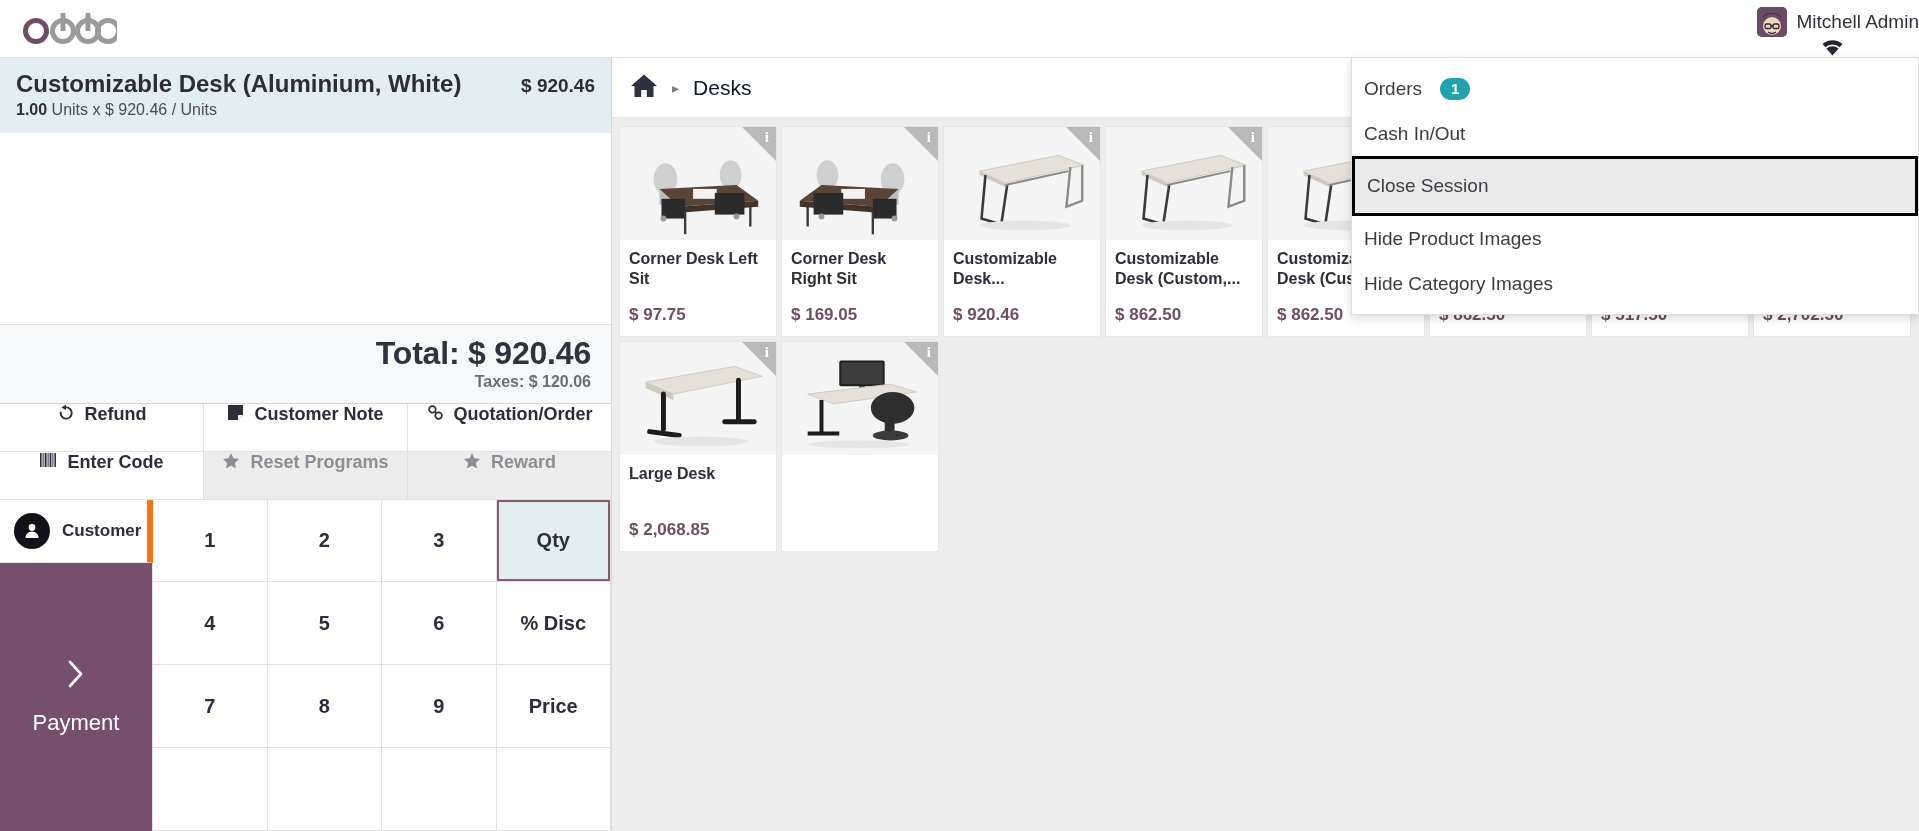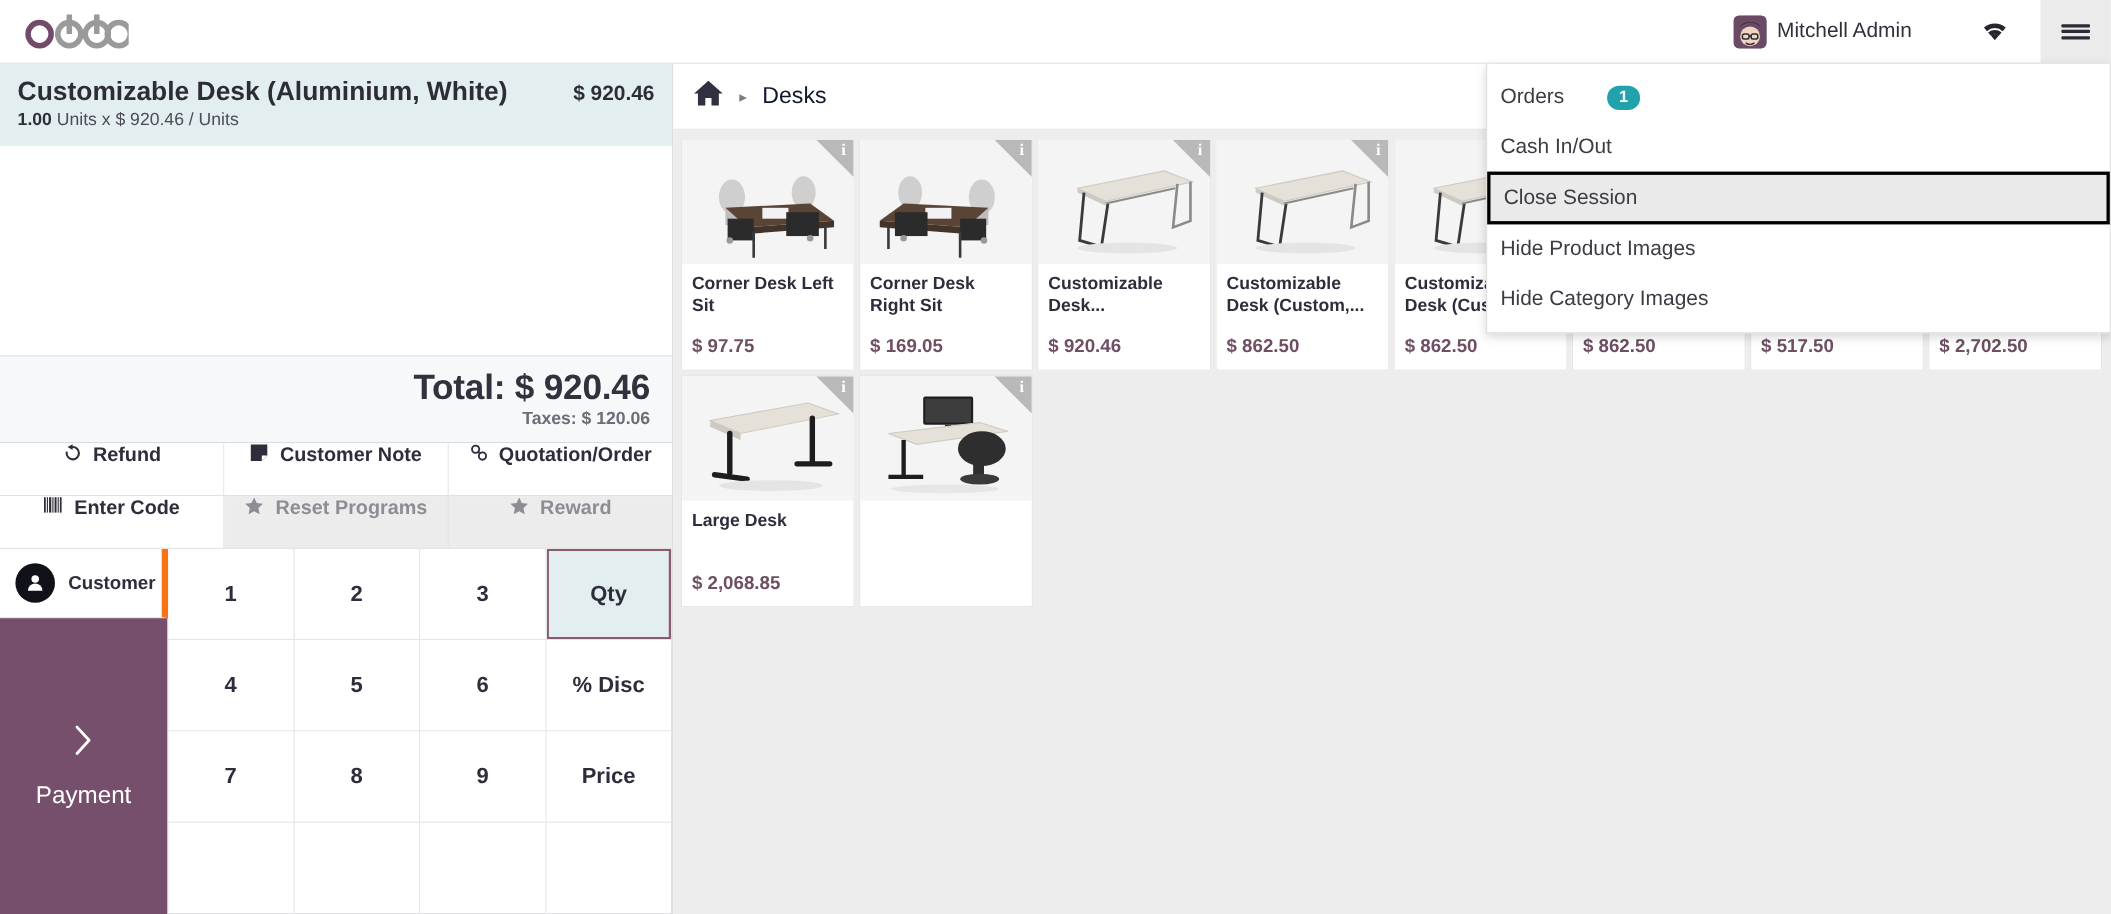--- a/index.html
+++ b/index.html
@@ -14,21 +14,21 @@
   
   .topbar {
     position: absolute; top: 0; left: 0; width: 1919px; height: 58px;
     background: #ffffff;
     display: flex; align-items: center;
     border-bottom: 1px solid #e3e3e3;
     z-index: 5;
   }
   .odoo-logo { margin-left: 22px; display: flex; align-items: center; }
   .topbar-right {
-    margin-left: auto; display: flex; align-items: center; height: 43px;
+    margin-left: auto; display: flex; align-items: flex-start; height: 43px; flex-direction: column;
   }
   .user-block { display: flex; align-items: center; gap: 10px; }
   .avatar {
     width: 30px; height: 30px; border-radius: 5px;
     background: #6b4a66; overflow: hidden; position: relative;
     display: block;
   }
   .username { font-size: 19px; color: #32313b; }
   .wifi-icon { margin-left: 62px; display: flex; align-items: center; }
   .burger-btn {
@@ -46,26 +46,25 @@
     border: 1px solid #dedede;
     border-top: none;
     box-shadow: 0 3px 9px rgba(0,0,0,.16);
     z-index: 40;
     padding: 8px 0 8px 0;
   }
   .dd-item {
     height: 45px; display: flex; align-items: center;
     padding-left: 12px; font-size: 19px; color: #3c3c44;
     cursor: pointer;
-    gap: 21px;
   }
   .dd-item.selected {
     background: #eaeaea;
     border: 3px solid #000;
-    height: 48px;
+    height: 60px;
   }
   .dd-badge {
     margin-left: 18px;
     background: #22a2ac; color: #fff;
     font-size: 15px; font-weight: bold;
     min-width: 30px; height: 22px; border-radius: 11px;
     display: inline-flex; align-items: center; justify-content: center;
     padding: 0 8px;
   }
 

